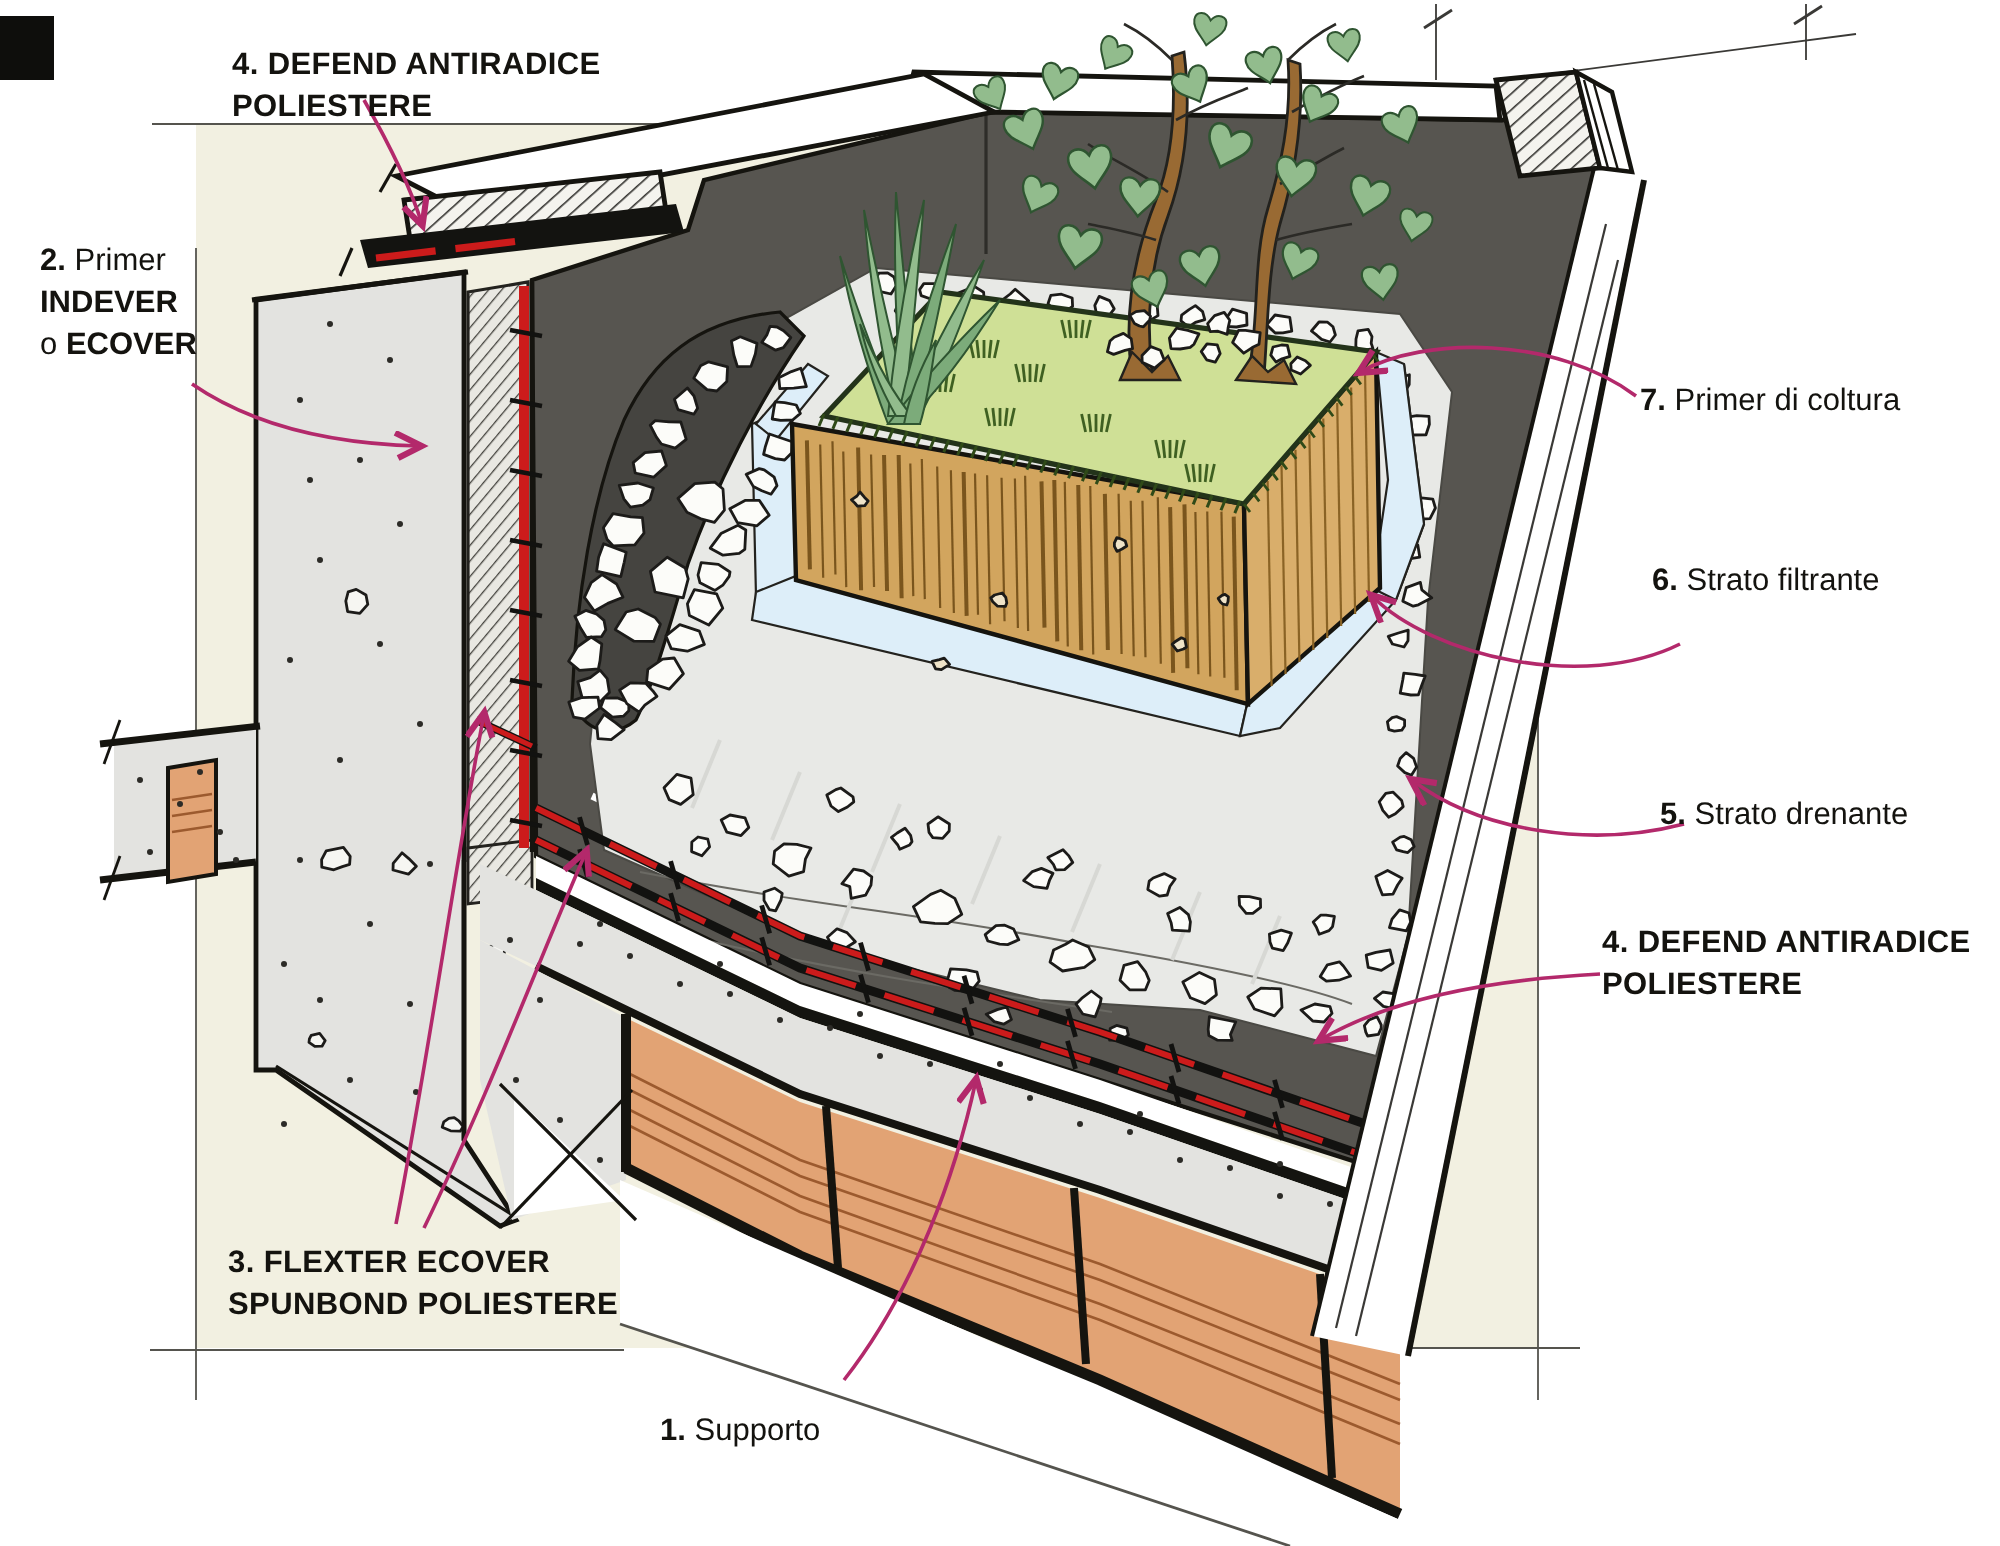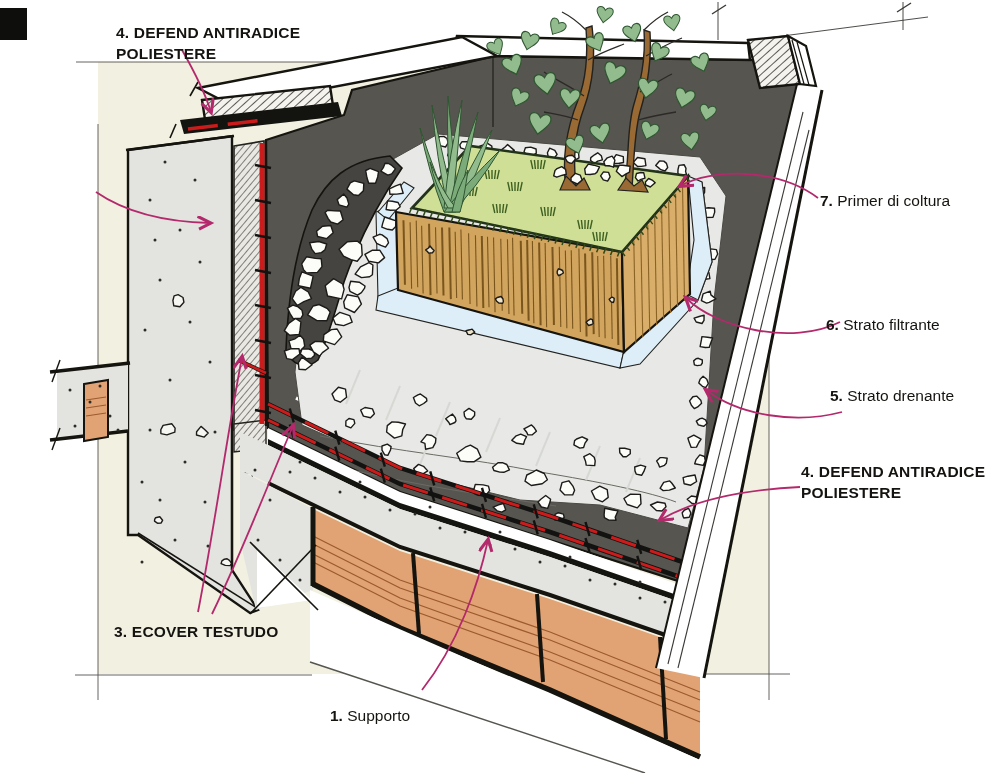--- a/index.html
+++ b/index.html
@@ -600,38 +600,44 @@
     <path d="M840,322 C792,346 716,328 686,298" marker-end="url(#ah)"></path>
     <path d="M818,198 C778,168 712,168 680,186" marker-end="url(#ah)"></path>
   </g>
 </svg>
 
 <div class="callout caps" style="left:116px;top:22px;">
   <div><span>4.</span>&nbsp;<span>DEFEND ANTIRADICE</span></div>
   <div>POLIESTERE</div>
 </div>
 
+<div class="callout" style="left:20px;top:120px;">
+  <div><b>2.</b>&nbsp;<span>Primer</span></div>
+  <div><b>INDEVER</b></div>
+  <div><span>o</span>&nbsp;<b>ECOVER</b></div>
+</div>
 
 <div class="callout" style="left:820px;top:190px;">
   <b>7.</b>&nbsp;<span>Primer di coltura</span>
 </div>
 
-<div class="callout" style="left:826px;top:314px;">
+<div class="callout" style="left:826px;top:280px;">
   <b>6.</b>&nbsp;<span>Strato filtrante</span>
 </div>
 
-<div class="callout" style="left:830px;top:385px;">
+<div class="callout" style="left:830px;top:397px;">
   <b>5.</b>&nbsp;<span>Strato drenante</span>
 </div>
 
 <div class="callout caps" style="left:801px;top:461px;">
   <div><span>4.</span>&nbsp;<span>DEFEND ANTIRADICE</span></div>
   <div>POLIESTERE</div>
 </div>
 
 <div class="callout caps" style="left:114px;top:621px;">
-  <div><span>3.</span>&nbsp;<span>ECOVER TESTUDO</span></div>
+  <div><span>3.</span>&nbsp;<span>FLEXTER ECOVER</span></div>
+  <div>SPUNBOND POLIESTERE</div>
 </div>
 
 <div class="callout" style="left:330px;top:705px;">
   <b>1.</b>&nbsp;<span>Supporto</span>
 </div>
 </div>
 
 </body></html>

